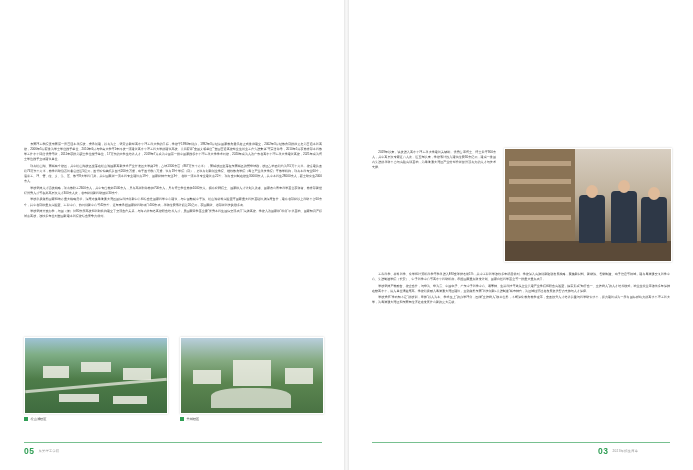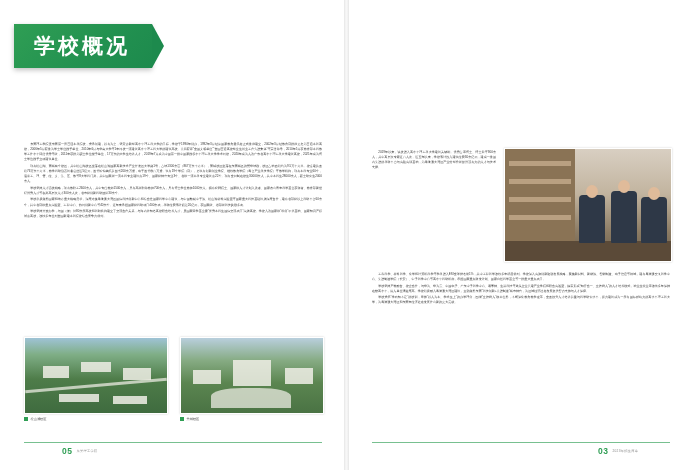--- a/index.html
+++ b/index.html
@@ -282,23 +282,20 @@
       <div class="tree" style="left:450px;top:32px;width:26px;height:22px;"></div>
       <div class="tree" style="left:530px;top:40px;width:36px;height:18px;"></div>
       <div class="tree" style="left:620px;top:34px;width:30px;height:22px;"></div>
     </div>
   </div>
 
   <div class="page page-left"></div>
   <div class="page page-right"></div>
   <div class="gutter"></div>
 
-  <div class="ribbon">
-    <span class="ribbon-title">学校概况</span>
-  </div>
 
   <div class="col left-col">
     <p>东莞理工学院是东莞第一所普通本科院校，秉承创建，以有为之，坚定办新型高水平理工科大学的目标，学校于1990年创办，1992年3月经原国家教育委员会正式批准建立，2002年3月经教育部批准更名为普通本科高校，2006年5月获批为学士学位授予单位，2010年6月与华南大学等1年同校一流建设高水平理工科大学的建设高校。先后获评“全国文明单位”“全国普通高校毕业生就业工作先进集体”等荣誉称号，2010年5月获教育部本科教学工作水平评估优秀等级，2011年获批为硕士学位授予单位，17万余的大学生培养人才，2019年7月成为中国第一批中国家授权水平理工科大学学术同校，2020年成为人选广东省高水平理工科大学建设高校，2021年成为博士学位授予立项建设单位。</p>
     <p>现有松山湖、莞城两个校区，其中松山湖校区坐落在松山湖国家高新技术产业开发区大学路1号，占地1300余亩（867万余平方米），莞城校区坐落在东莞城区的繁华地段，校区占地面积约为9.5万平方米。校舍建筑面积76万余平方米，教学科研仪器设备总值近5亿元，图书馆馆藏纸质图书200余万册，电子图书数百万册。设有19个学院（部），另设有创新创业学院、继续教育学院（粤台产业科技学院）等教学机构，现有本科专业60个，涵盖工、理、管、经、文、法、艺、教等8大学科门类，其中国家级一流本科专业建设点19个、国家级特色专业3个、省级一流本科专业建设点22个。现有全日制在校生30000余人，其中本科生28000余人，硕士研究生2000余人。</p>
     <p>学校坚持人才强校战略，现有教职工2600余人，其中专任教师1500余人，具有高级职称教师700余人，具有博士学位教师1000余人。拥有双聘院士、国家级人才计划入选者、国家杰出青年科学基金获得者、教育部新世纪优秀人才等各类高层次人才300余人次，省市级创新科研团队30余个。</p>
     <p>学校积极服务国家和地方重大战略需求，深度对接粤港澳大湾区国际科技创新中心和综合性国家科学中心建设，与中国散裂中子源、松山湖材料实验室等国家重大科技基础设施深度合作，建有省部级以上科研平台60余个，其中省部级重点实验室、工程中心、协同创新中心等40余个。近年来承担国家级科研项目400余项，科研经费累计超过20亿元，获国家级、省部级科技奖励多项。</p>
     <p>学校坚持开放办学，与国（境）外80余所高校和科研机构建立了交流合作关系，与海内外知名高校联合培养人才，是国家留学基金委“优秀本科生国际交流项目”实施高校。学校入选国家级“双创”示范基地、国家知识产权试点高校，连续多年位列全国新建本科院校综合竞争力前列。</p>
   </div>
 
   <div class="photo ph-aerial" style="left:24px; top:337px; width:142px; height:75px;">
@@ -344,21 +341,21 @@
     <div class="ph-head" style="left:143px;top:38px;width:12px;height:13px;"></div>
   </div>
 
   <div class="col right-col-bottom">
     <p>工程科学、材料科学、化学和计算机科学等学科进入ESI全球排名前1%，其中工程科学连续多年稳居前列。学校深入实施创新驱动发展战略，聚焦新材料、新能源、智能制造、电子信息等领域，建有粤港澳交叉科学中心、先进制造学院（长安）、中子科学中心等高水平科研机构，承担国家重点研发计划、国家自然科学基金等一批重大重点项目。</p>
     <p>学校坚持产教融合、校企合作，与华为、华为云、中国电子、广东中子科学中心、易事特、生益科技等龙头企业共建产业学院和联合实验室，探索形成“知行合一、立德树人”的人才培养模式，毕业生就业率连续多年保持在较高水平，用人单位满意度高。学校积极融入粤港澳大湾区建设，主动服务东莞“科技创新+先进制造”城市特色，为区域经济社会发展提供智力支持与人才保障。</p>
     <p>学校秉承“学而知不足”的校训，坚持“以人为本、学术至上”的办学理念，围绕“立德树人”根本任务，不断深化教育教学改革，全面提升人才培养质量与科学研究水平，努力建设成为一所有国际影响力的高水平理工科大学，为粤港澳大湾区和东莞市经济社会发展作出新的更大贡献。</p>
   </div>
 
   <div class="footer-rule" style="left:24px; top:442px; width:298px;"></div>
-  <div class="folio" style="left:24px; top:446px;margin-left:38px;">
+  <div class="folio" style="left:24px; top:446px;">
     <span class="folio-num">05</span>
     <span class="folio-text">东莞理工学院</span>
   </div>
 
   <div class="footer-rule" style="left:372px; top:442px; width:298px;"></div>
   <div class="folio" style="left:598px; top:446px;">
     <span class="folio-num">03</span>
     <span class="folio-text">2023年招生简章</span>
   </div>
 

